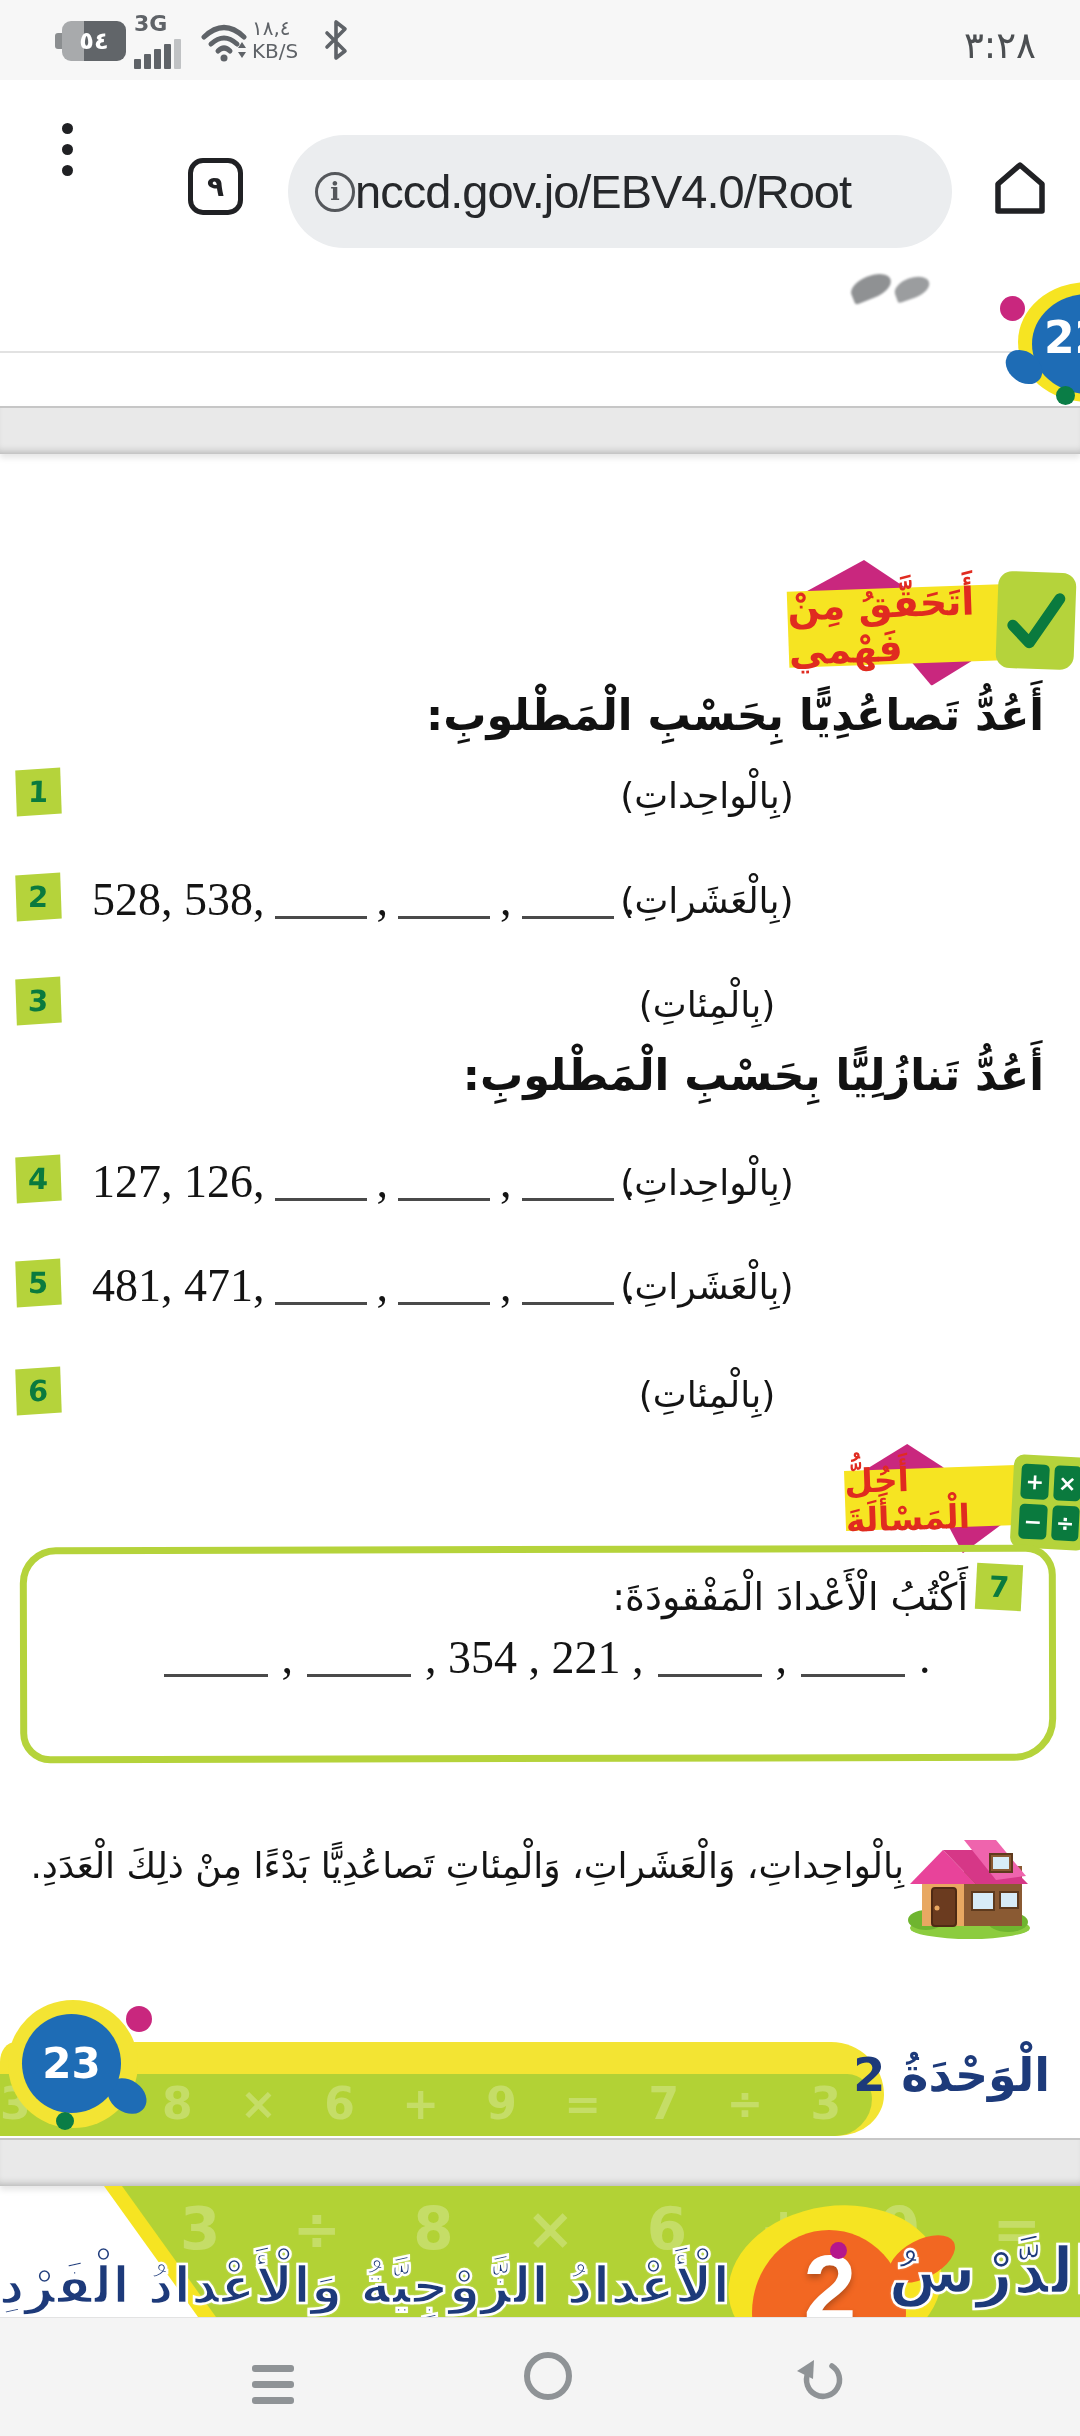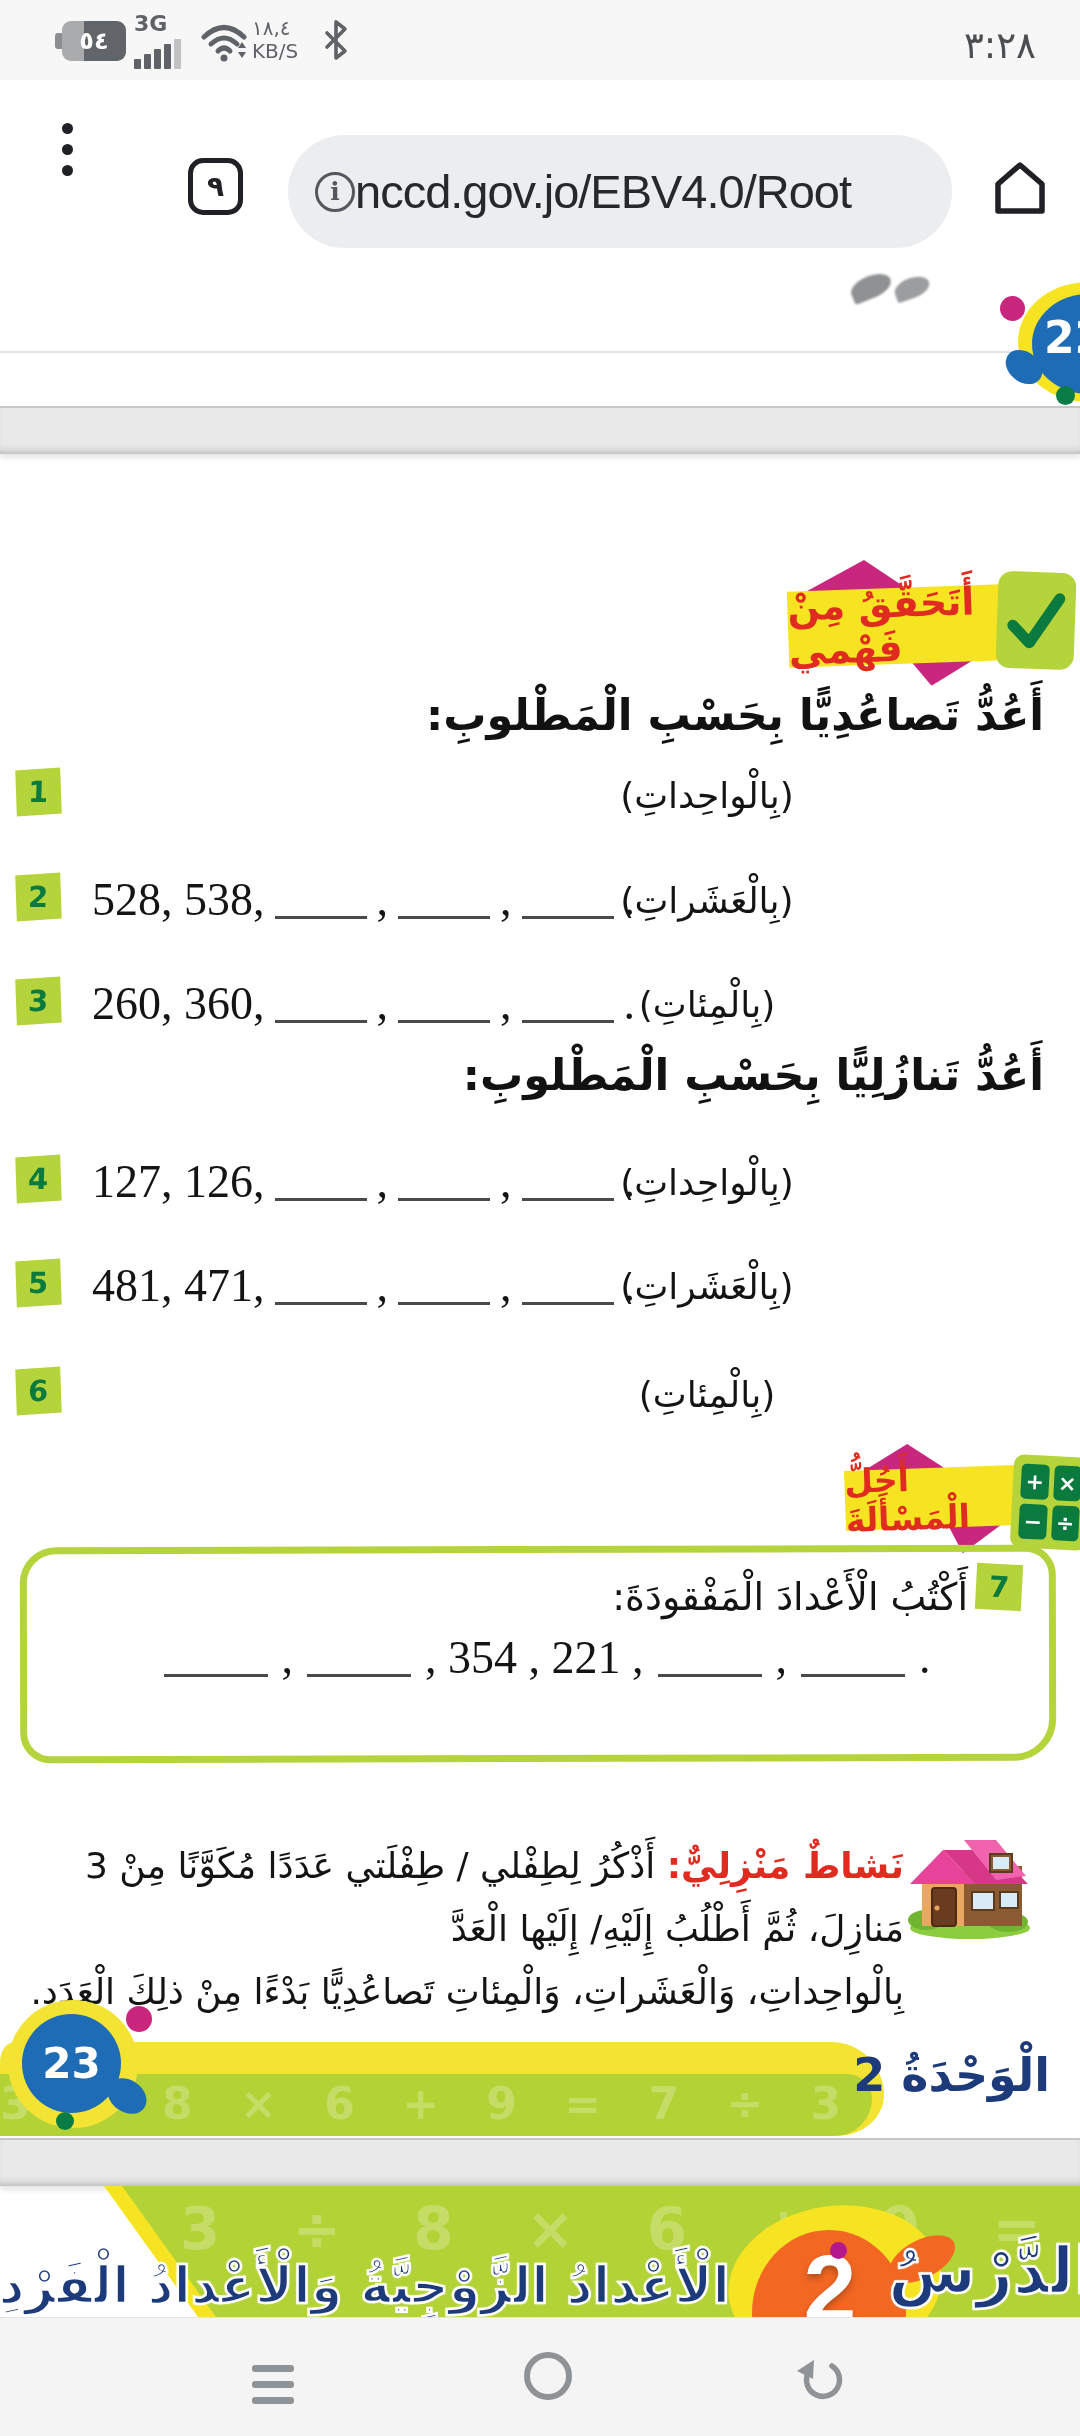--- a/index.html
+++ b/index.html
@@ -242,21 +242,20 @@
       <div class="row-badge">
           <span>2</span>
         </div>
       <div class="row-nums"><span>528, 538,</span><span class="bl"></span><span class="pn">,</span><span class="bl"></span><span class="pn">,</span><span class="bl"></span><span class="pn">.</span></div>
       <div class="row-label">(بِالْعَشَراتِ)</div>
     </div>
     <div class="ex-row" style="top:972px">
       <div class="row-badge">
           <span>3</span>
         </div>
-      <div class="row-nums"><span>260, 360,</span><span class="bl"></span><span class="pn">,</span><span class="bl"></span><span class="pn">,</span><span class="bl"></span><span class="pn">.</span></div>
       <div class="row-label">(بِالْمِئاتِ)</div>
     </div>
 
     <div class="h-arab" style="top:1044px">أَعُدُّ تَنازُلِيًّا بِحَسْبِ الْمَطْلوبِ:</div>
 
     <div class="ex-row" style="top:1150px">
       <div class="row-badge">
           <span>4</span>
         </div>
       <div class="row-nums"><span>127, 126,</span><span class="bl"></span><span class="pn">,</span><span class="bl"></span><span class="pn">,</span><span class="bl"></span><span class="pn">.</span></div>
@@ -286,21 +285,20 @@
       <b>÷</b>
     </div>
     <div class="solvebox"></div>
     <div class="p7-badge">
         <span>7</span>
       </div>
     <div class="p7-prompt">أَكْتُبُ الْأَعْدادَ الْمَفْقودَةَ:</div>
     <div class="p7-line"><span class="bl"></span><span class="pn">,</span><span class="bl"></span><span class="pn">,</span> <span>354</span> <span class="pn">,</span> <span>221</span> <span class="pn">,</span><span class="bl"></span><span class="pn">,</span><span class="bl"></span><span class="pn">.</span></div>
 
     <div class="homeact">
-      <div><span class="lbl">نَشاطٌ مَنْزِلِيٌّ:</span> <span>أَذْكُرُ لِطِفْلي / طِفْلَتي عَدَدًا مُكَوَّنًا مِنْ 3 مَنازِلَ، ثُمَّ أَطْلُبُ إِلَيْهِ/ إِلَيْها الْعَدَّ</span></div>
       <div>بِالْواحِداتِ، وَالْعَشَراتِ، وَالْمِئاتِ تَصاعُدِيًّا بَدْءًا مِنْ ذلِكَ الْعَدَدِ.</div>
     </div>
     <div class="housewrap">
       <svg width="136" height="116" viewBox="0 0 136 116">
         <ellipse cx="66" cy="104" rx="60" ry="11" fill="#8ccc3f"></ellipse>
         <ellipse cx="22" cy="96" rx="18" ry="10" fill="#6fb52f"></ellipse>
         <ellipse cx="104" cy="98" rx="20" ry="10" fill="#6fb52f"></ellipse>
         <rect x="60" y="42" width="58" height="60" fill="#8a5a33"></rect>
         <polygon points="18,58 60,58 60,102 18,102" fill="#e8a862"></polygon>
         <polygon points="6,60 39,26 72,60" fill="#e8439a"></polygon>

